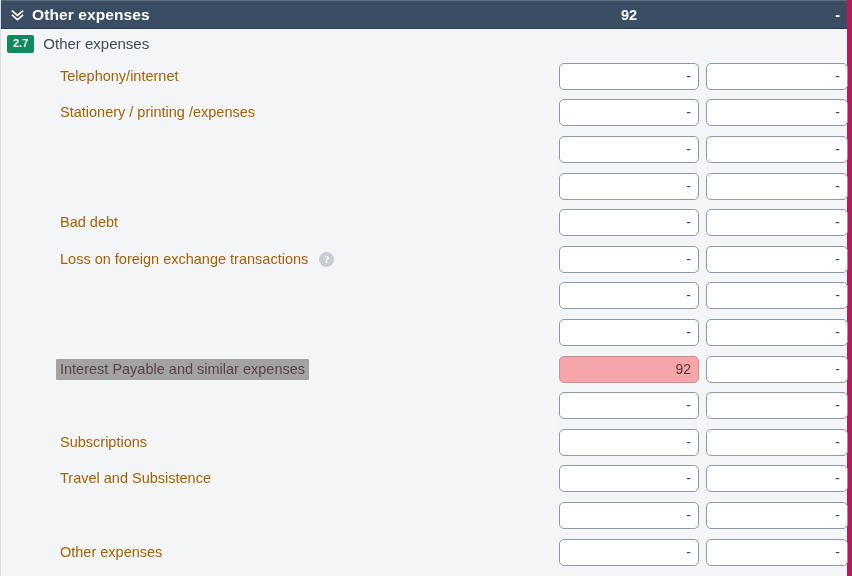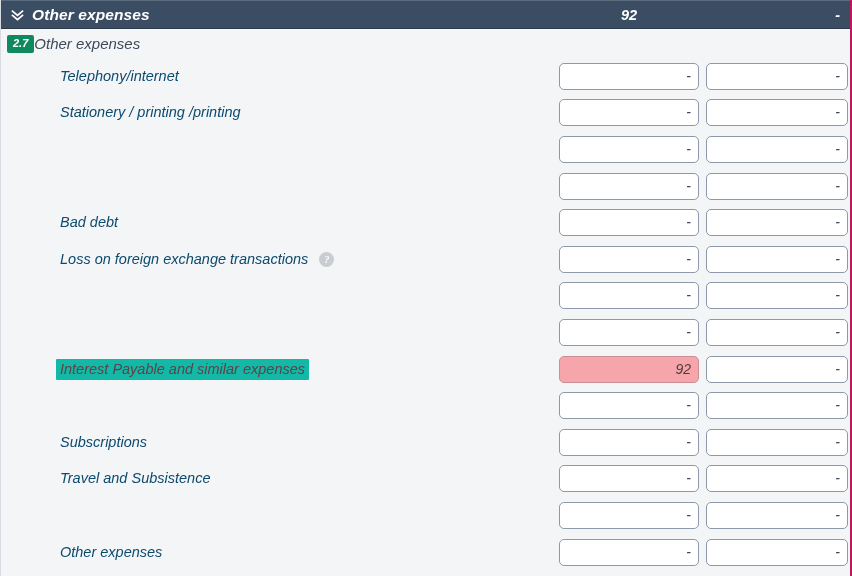--- a/index.html
+++ b/index.html
@@ -10,22 +10,21 @@
     background: #f4f5f7;
     font-family: "Liberation Sans", sans-serif;
   }
 
   #app {
     position: relative;
     width: 852px;
     height: 576px;
     background: #f4f5f7;
     border-left: 1px solid #d8dce2;
-    border-right: 2px solid #be185d;
-    font-style: italic;
+    border-right: 5px solid #be185d;
   }
 
   
   .section-header {
     position: relative;
     height: 29px;
     background: #3a4d63;
     color: #ffffff;
     display: flex;
     align-items: center;
@@ -75,20 +74,21 @@
     padding-left: 6px;
   }
   .code-badge {
     background: #0f8a5f;
     color: #ffffff;
     font-size: 11px;
     font-weight: bold;
     line-height: 1;
     padding: 3px 6px 4px 6px;
     border-radius: 2px;
+    margin-right: 9px;
     flex: 0 0 auto;
   }
   .subsection-label {
     font-size: 15px;
     color: #3d4a5c;
   }
 
   
   .rows { position: relative; }
 
@@ -100,27 +100,27 @@
   }
 
   .row-label-wrap {
     position: absolute;
     left: 55px;
     display: inline-flex;
     align-items: center;
   }
   .row-label {
     font-size: 14.5px;
-    color: #0c4a6e;
+    color: #a16207;
     white-space: nowrap;
     padding: 2px 4px 3px 4px;
     border-radius: 1px;
   }
   .row.highlighted .row-label {
-    background: #14b8a6;
+    background: #a3a3a3;
     color: #5b4348;
   }
 
   .help-icon {
     width: 15px; height: 15px;
     border-radius: 50%;
     background: #c9ccd1;
     color: #ffffff;
     font-size: 10.5px;
     font-weight: bold;
@@ -179,21 +179,21 @@
   <div class="rows">
       <div class="row">
         <div class="row-label-wrap">
           <span class="row-label">Telephony/internet</span>
         </div>
         <div class="field col1">-</div>
         <div class="field col2">-</div>
       </div>
       <div class="row">
         <div class="row-label-wrap">
-          <span class="row-label">Stationery / printing /printing</span>
+          <span class="row-label">Stationery / printing /expenses</span>
         </div>
         <div class="field col1">-</div>
         <div class="field col2">-</div>
       </div>
       <div class="row">
         <div class="field col1">-</div>
         <div class="field col2">-</div>
       </div>
       <div class="row">
         <div class="field col1">-</div>

